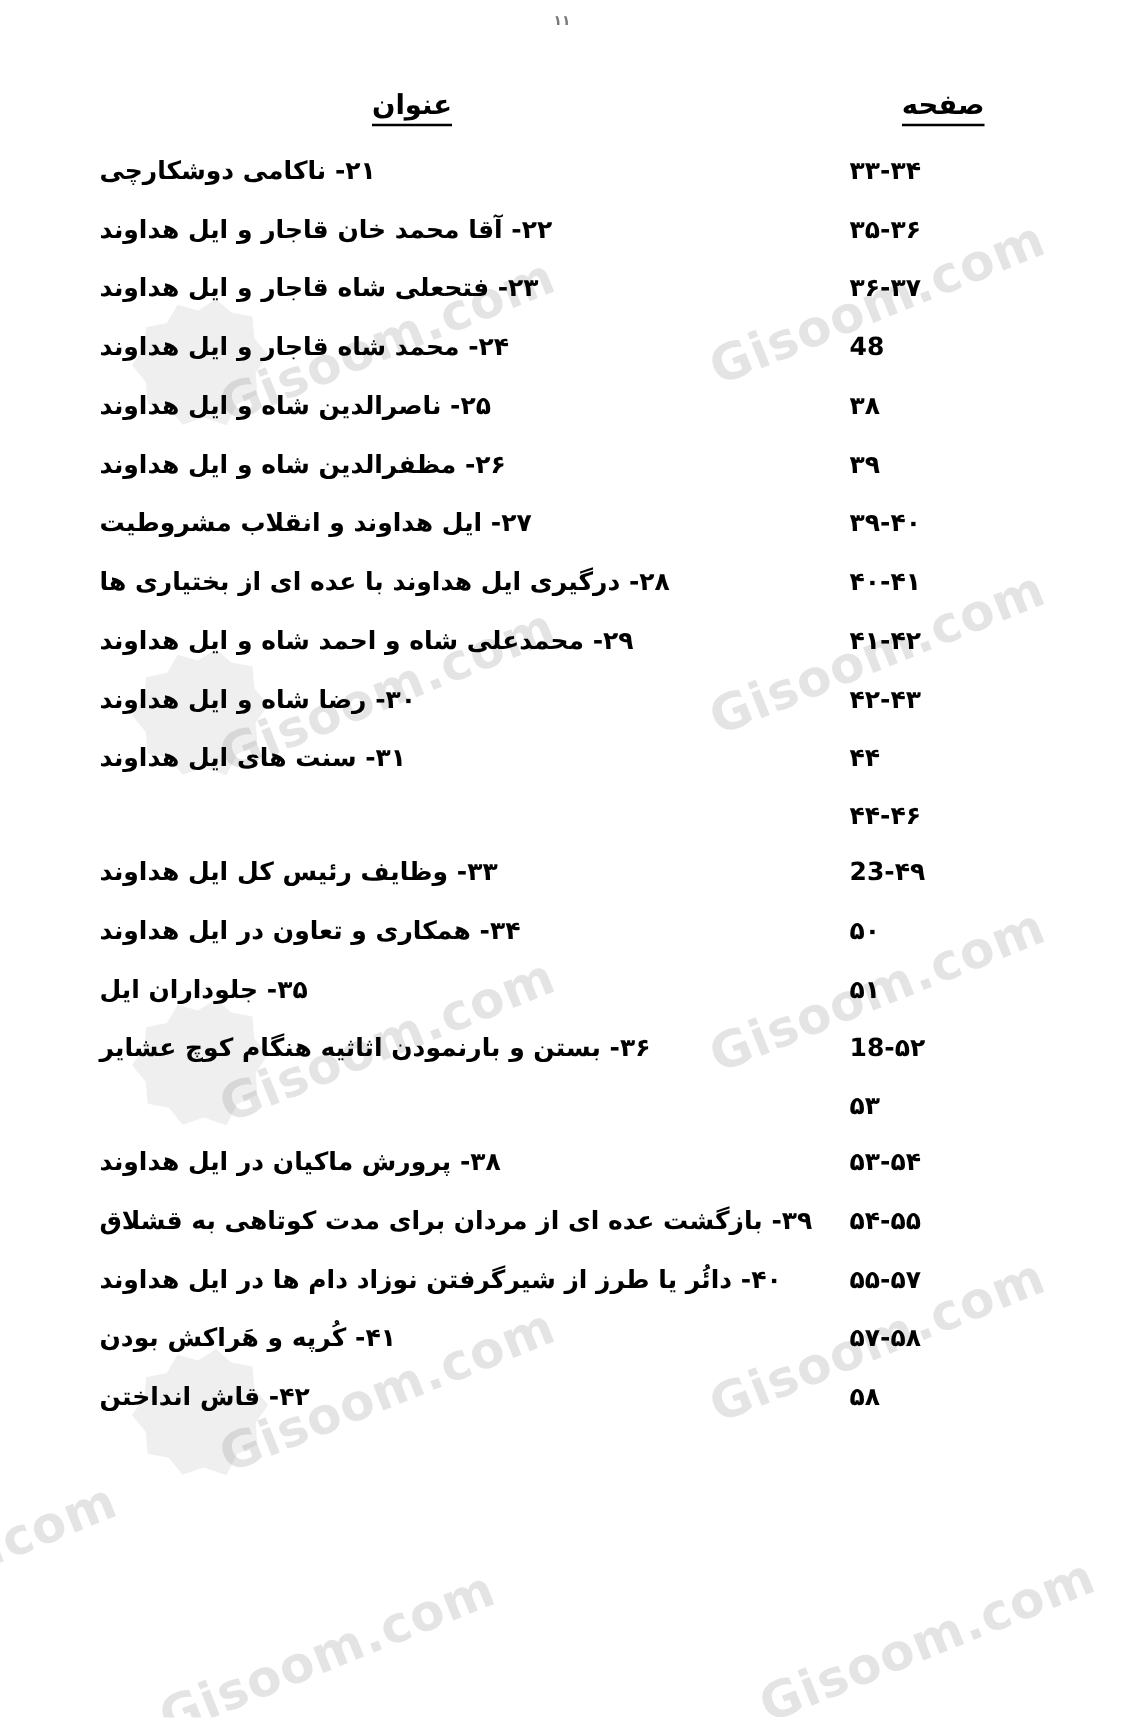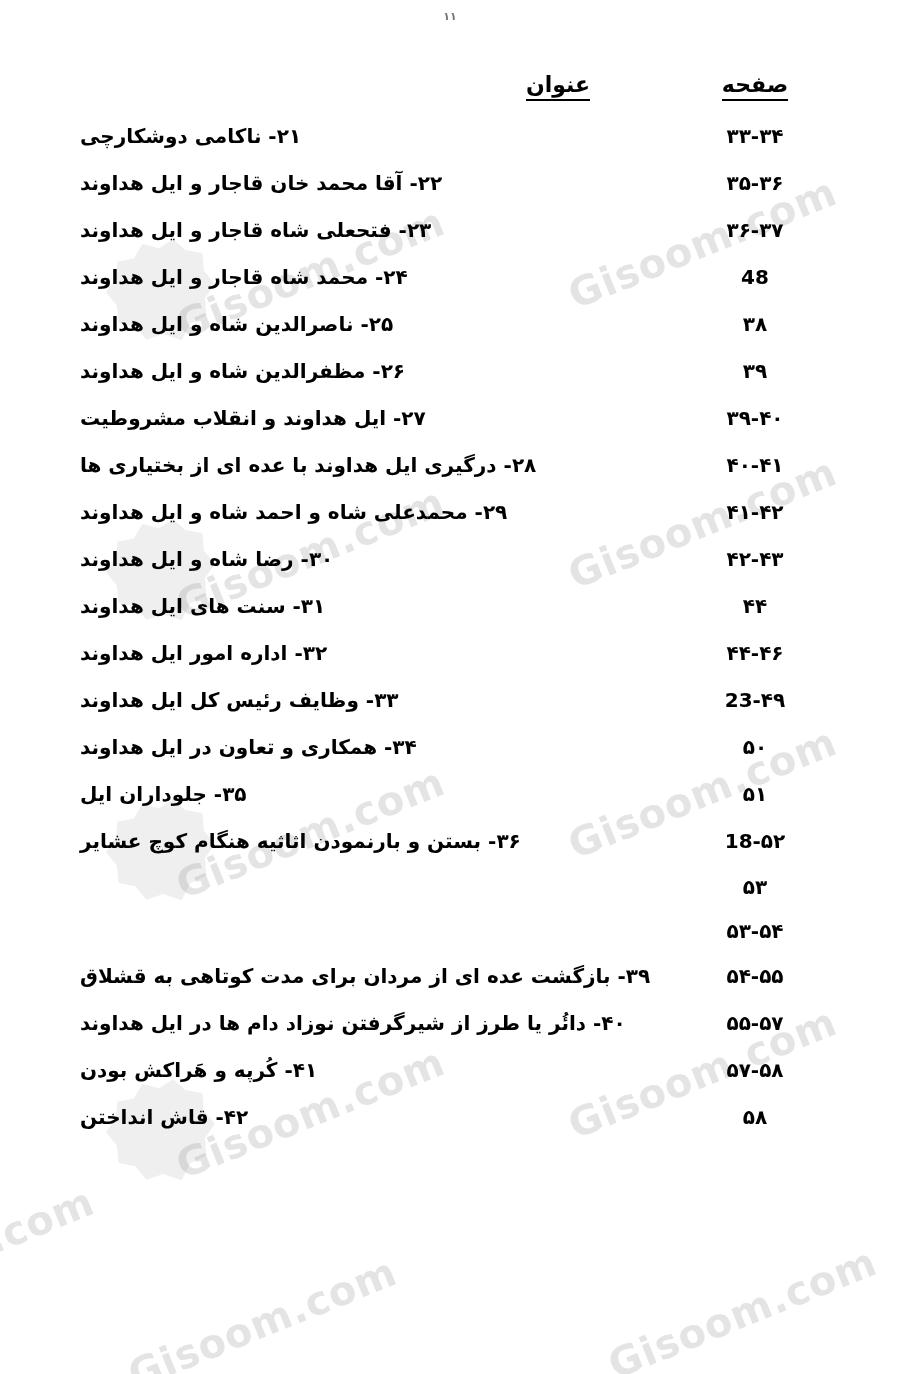--- a/index.html
+++ b/index.html
@@ -70,20 +70,21 @@
   }
 
   .head-row {
     display: flex;
     flex-direction: row;
     align-items: flex-end;
     margin-bottom: 26px;
   }
   .head-title {
     flex: 1;
+    text-align: center;
     padding-right: 90px;
   }
   .head-title span,
   .head-page span {
     font-size: 22px;
     font-weight: bold;
     border-bottom: 2px solid #000;
     padding-bottom: 2px;
   }
   .head-page {
@@ -101,21 +102,21 @@
     flex: 1;
     text-align: left;
     font-size: 20px;
     font-weight: bold;
     line-height: 1.35;
     padding-left: 10px;
     direction: rtl;
   }
   .toc-pages {
     width: 150px;
-    text-align: center;
+    text-align: left;
     font-size: 20px;
     font-weight: bold;
     direction: ltr;
     unicode-bidi: isolate;
   }
 </style>
 </head>
 <body>
 
 <div id="watermarks">
@@ -200,21 +201,20 @@
         <div class="toc-row">
           <div class="toc-pages">۴۲-۴۳</div>
           <div class="toc-title">۳۰- رضا شاه و ایل هداوند</div>
         </div>
         <div class="toc-row">
           <div class="toc-pages">۴۴</div>
           <div class="toc-title">۳۱- سنت های ایل هداوند</div>
         </div>
         <div class="toc-row">
           <div class="toc-pages">۴۴-۴۶</div>
-          <div class="toc-title">۳۲- اداره امور ایل هداوند</div>
         </div>
         <div class="toc-row">
           <div class="toc-pages">23-۴۹</div>
           <div class="toc-title">۳۳- وظایف رئیس کل ایل هداوند</div>
         </div>
         <div class="toc-row">
           <div class="toc-pages">۵۰</div>
           <div class="toc-title">۳۴- همکاری و تعاون در ایل هداوند</div>
         </div>
         <div class="toc-row">
@@ -223,20 +223,21 @@
         </div>
         <div class="toc-row">
           <div class="toc-pages">18-۵۲</div>
           <div class="toc-title">۳۶- بستن و بارنمودن اثاثیه هنگام کوچ عشایر</div>
         </div>
         <div class="toc-row">
           <div class="toc-pages">۵۳</div>
         </div>
         <div class="toc-row">
           <div class="toc-pages">۵۳-۵۴</div>
+          <div class="toc-title">۳۸- پرورش ماکیان در ایل هداوند</div>
         </div>
         <div class="toc-row">
           <div class="toc-pages">۵۴-۵۵</div>
           <div class="toc-title">۳۹- بازگشت عده ای از مردان برای مدت کوتاهی به قشلاق</div>
         </div>
         <div class="toc-row">
           <div class="toc-pages">۵۵-۵۷</div>
           <div class="toc-title">۴۰- دائُر یا طرز از شیرگرفتن نوزاد دام ها در ایل هداوند</div>
         </div>
         <div class="toc-row">

